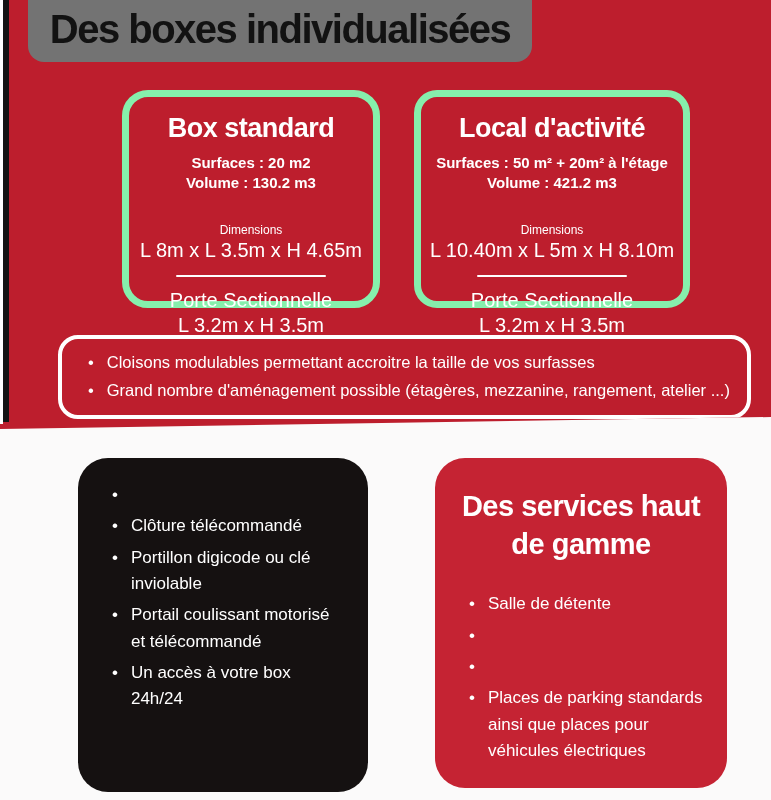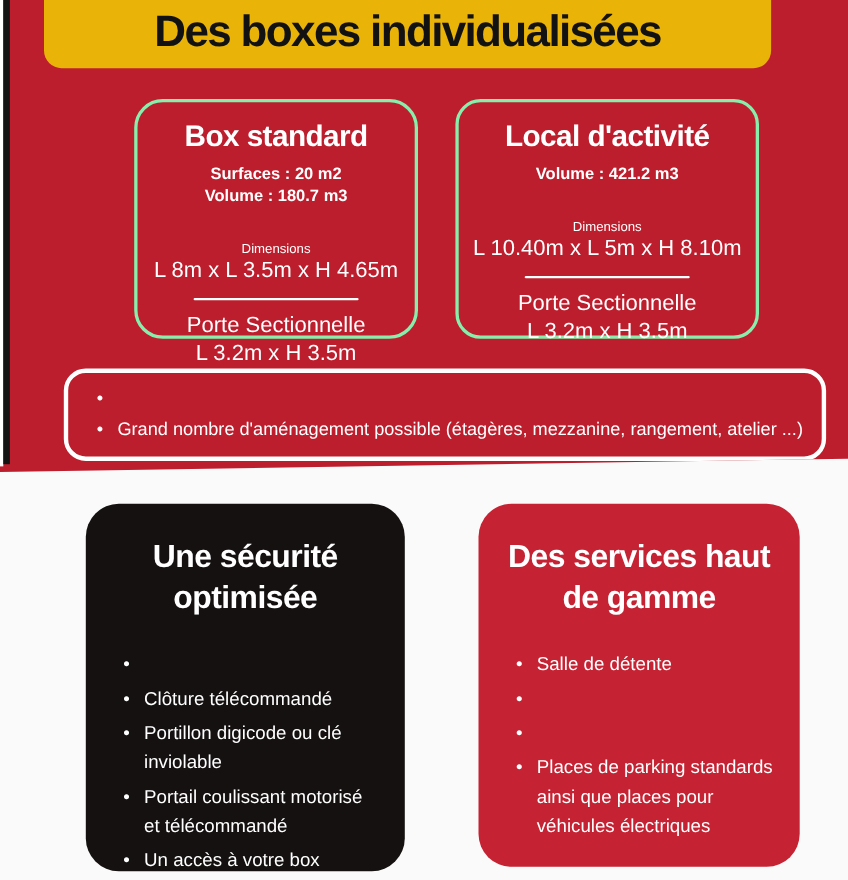--- a/index.html
+++ b/index.html
@@ -22,41 +22,41 @@
     position: absolute; left: 0; top: 0; width: 3px; height: 424px;
     background: #ffffff;
   }
   .edge-black {
     position: absolute; left: 3px; top: 0; width: 6px; height: 422px;
     background: #131313;
   }
 
   .banner {
     position: relative;
-    margin-left: 40px;
-    width: 661px; height: 62px;
-    background: #eab308;
+    margin-left: 28px;
+    width: 504px; height: 62px;
+    background: #737373;
     border-radius: 0 0 16px 16px;
     display: flex; align-items: center; justify-content: center;
   }
   .banner h1 {
     margin: 0; padding-bottom: 4px;
     font-size: 40px; font-weight: bold;
     letter-spacing: -1.5px;
     color: #121212;
     white-space: nowrap;
   }
 
   .cards-row {
     display: flex;
     margin: 28px 0 0 122px;
     gap: 34px;
   }
   .spec-card {
-    border: 3px solid #86efac;
+    border: 7px solid #86efac;
     border-radius: 26px;
     color: #ffffff;
     text-align: center;
     box-sizing: border-box;
     padding: 12px 6px 16px;
     height: 218px;
   }
   .spec-card.standard { width: 258px; }
   .spec-card.activity { width: 276px; border-radius: 23px; }
   .spec-card h2 {
@@ -132,55 +132,56 @@
 
     <div class="banner">
       <h1>Des boxes individualisées</h1>
     </div>
 
     <div class="cards-row">
 
       <div class="spec-card standard">
         <h2>Box standard</h2>
         <p class="spec-bold">Surfaces : 20 m2</p>
-        <p class="spec-bold">Volume : 180.7 m3</p>
+        <p class="spec-bold">Volume : 130.2 m3</p>
         <p class="spec-label">Dimensions</p>
         <p class="spec-line">L 8m x L 3.5m x H 4.65m</p>
         <div class="divider"></div>
         <p class="spec-line">Porte Sectionnelle</p>
         <p class="spec-line">L 3.2m x H 3.5m</p>
       </div>
 
       <div class="spec-card activity">
         <h2>Local d'activité</h2>
+        <p class="spec-bold">Surfaces : 50 m² + 20m² à l'étage</p>
         <p class="spec-bold">Volume : 421.2 m3</p>
         <p class="spec-label">Dimensions</p>
         <p class="spec-line">L 10.40m x L 5m x H 8.10m</p>
         <div class="divider"></div>
         <p class="spec-line">Porte Sectionnelle</p>
         <p class="spec-line">L 3.2m x H 3.5m</p>
       </div>
 
     </div>
 
     <div class="features-bar">
       <div class="feature-item">
         <span class="bullet">•</span>
+        <span>Cloisons modulables permettant accroitre la taille de vos surfasses</span>
       </div>
       <div class="feature-item">
         <span class="bullet">•</span>
         <span>Grand nombre d'aménagement possible (étagères, mezzanine, rangement, atelier ...)</span>
       </div>
     </div>
   </div>
 
   <div class="bottom">
 
     <div class="big-card dark-card">
-      <div class="card-title">Une sécurité optimisée</div>
       <ul class="card-list">
         <li>
           <span class="bullet">•</span>
         </li>
         <li>
           <span class="bullet">•</span>
           <span>Clôture télécommandé</span>
         </li>
         <li>
           <span class="bullet">•</span>

